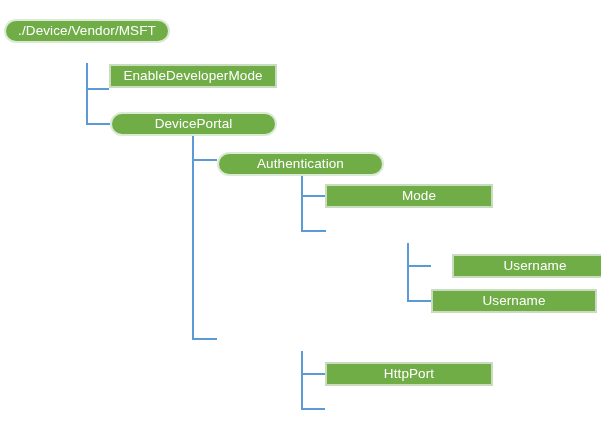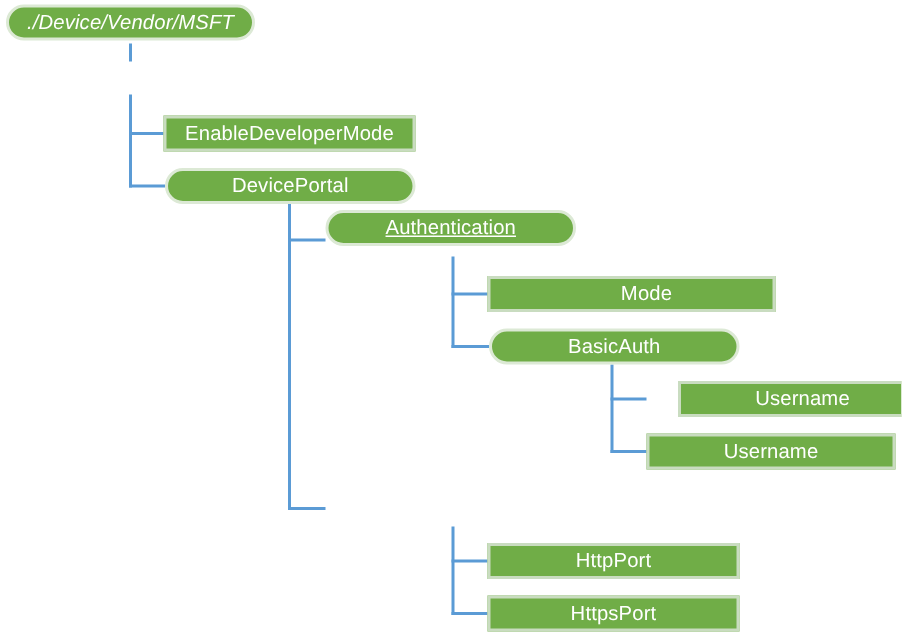--- a/index.html
+++ b/index.html
@@ -63,24 +63,22 @@
   <div class="line h" style="left:301px; top:230px; width:25px;"></div>
 
   <div class="line v" style="left:407px; top:243px; height:59px;"></div>
   <div class="line h" style="left:407px; top:265px; width:24px;"></div>
   <div class="line h" style="left:407px; top:300px; width:24px;"></div>
 
   <div class="line v" style="left:301px; top:351px; height:59px;"></div>
   <div class="line h" style="left:301px; top:373px; width:24px;"></div>
   <div class="line h" style="left:301px; top:408px; width:24px;"></div>
 
-  <div class="node pill" style="left:4px;   top:3px;   width:166px;font-style:italic;">./Device/Vendor/MSFT</div>
-  <div class="node rect" style="left:109px; top:77px;  width:168px;text-align:right;">EnableDeveloperMode</div>
+  <div class="node pill" style="left:4px;   top:19px;   width:166px;">./Device/Vendor/MSFT</div>
+  <div class="node rect" style="left:109px; top:64px;  width:168px;text-align:right;">EnableDeveloperMode</div>
   <div class="node pill" style="left:110px; top:112px; width:167px;text-align:right;">DevicePortal</div>
-  <div class="node pill" style="left:217px; top:140px; width:167px;text-decoration:underline;">Authentication</div>
-  <div class="node rect" style="left:325px; top:184px; width:192px;padding-left:20px;">Mode</div>
-  <div class="node pill" style="left:326px; top:219px; width:167px;">BasicAuth</div>
+  <div class="node pill" style="left:217px; top:152px; width:167px;">Authentication</div>
+  <div class="node rect" style="left:325px; top:184px; width:168px;padding-left:20px;">Mode</div>
   <div class="node rect" style="left:452px; top:254px; width:166px;">Username</div>
   <div class="node rect" style="left:431px; top:289px; width:166px;">Username</div>
   <div class="node rect" style="left:325px; top:362px; width:168px;text-align:center;">HttpPort</div>
-  <div class="node rect" style="left:325px; top:397px; width:168px;">HttpsPort</div>
 
 </div>
 
 </body></html>

